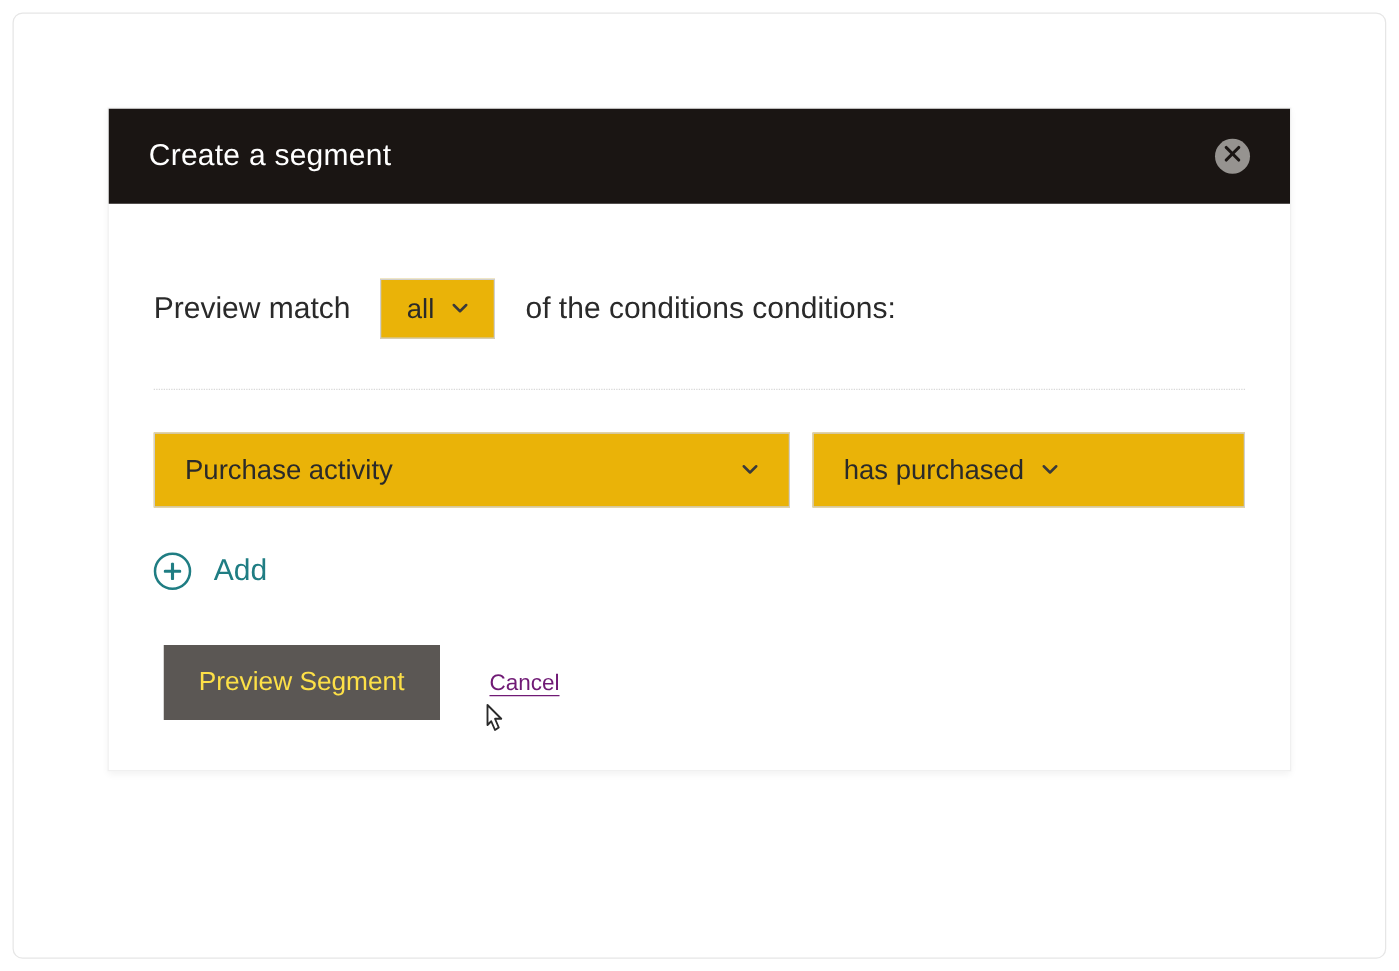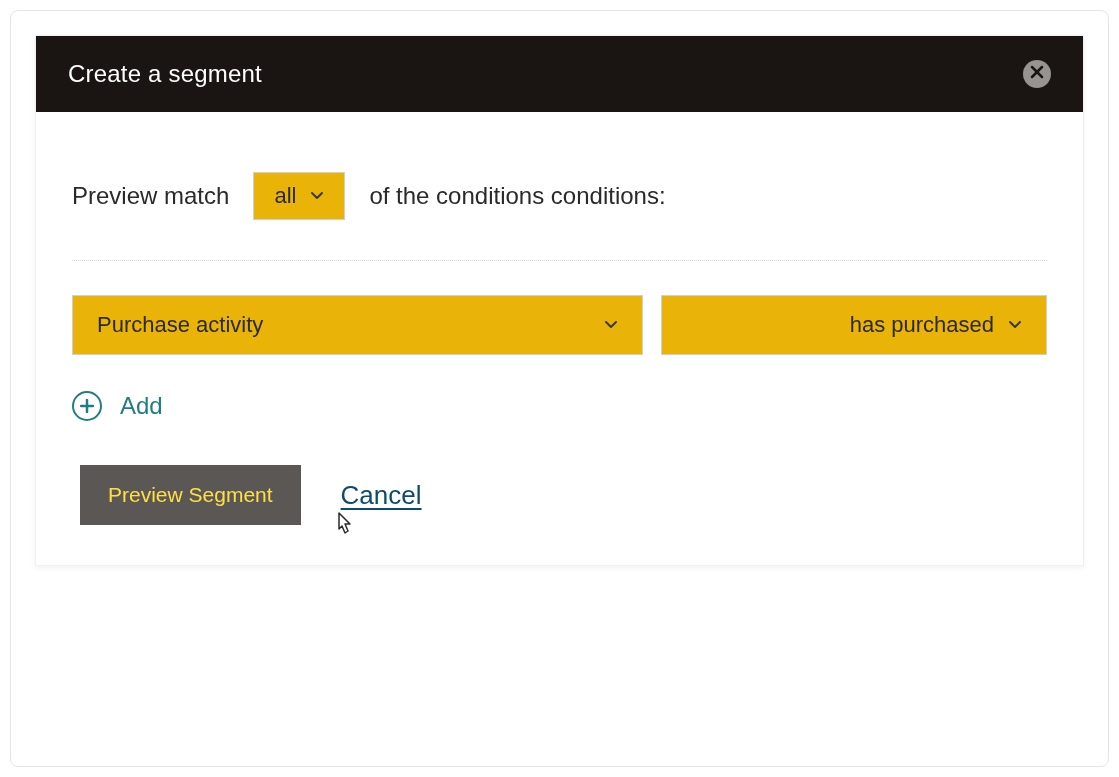--- a/index.html
+++ b/index.html
@@ -10,21 +10,21 @@
     body {
       font-family: -apple-system, BlinkMacSystemFont, "Segoe UI", Helvetica, Arial, sans-serif;
       background: #ffffff;
       width: 1119px;
       height: 777px;
       padding: 10px;
     }
     .outer-frame {
       border: 1px solid #e6e6e6;
       border-radius: 8px;
-      padding: 24px;
+      padding: 75px;
       width: 100%;
       height: 100%;
       background: #fff;
     }
     .modal {
       width: 100%;
       background: #fff;
       box-shadow: 0 2px 6px rgba(0,0,0,0.06);
       border: 1px solid #f0f0f0;
     }
@@ -104,21 +104,21 @@
       border-radius: 27px;
     }
     .select-box.wide {
       flex: 1.55;
       justify-content: space-between;
       padding: 16px 24px;
       font-size: 22px;
     }
     .select-box.med {
       flex: 1;
-      justify-content: flex-end;
+      justify-content: flex-start;
       padding: 16px 24px;
       font-size: 22px;
     }
     .add-row {
       margin-top: 36px;
       display: inline-flex;
       align-items: center;
       gap: 18px;
       color: #1f7d83;
       cursor: pointer;
@@ -148,24 +148,24 @@
     .btn-primary {
       background: #5b5754;
       color: #fde047;
       border: none;
       padding: 18px 28px;
       font-size: 21px;
       cursor: pointer;
       position: relative;
     }
     .link-cancel {
-      color: #0c4a6e;
+      color: #701a75;
       text-decoration: underline;
       text-underline-offset: 4px;
-      font-size: 26px;
+      font-size: 18px;
       cursor: pointer;
     }
     .cursor-pointer-icon {
       position: absolute;
       left: 260px;
       top: 46px;
       pointer-events: none;
     }
     .cursor-pointer-icon svg {
       width: 24px;

